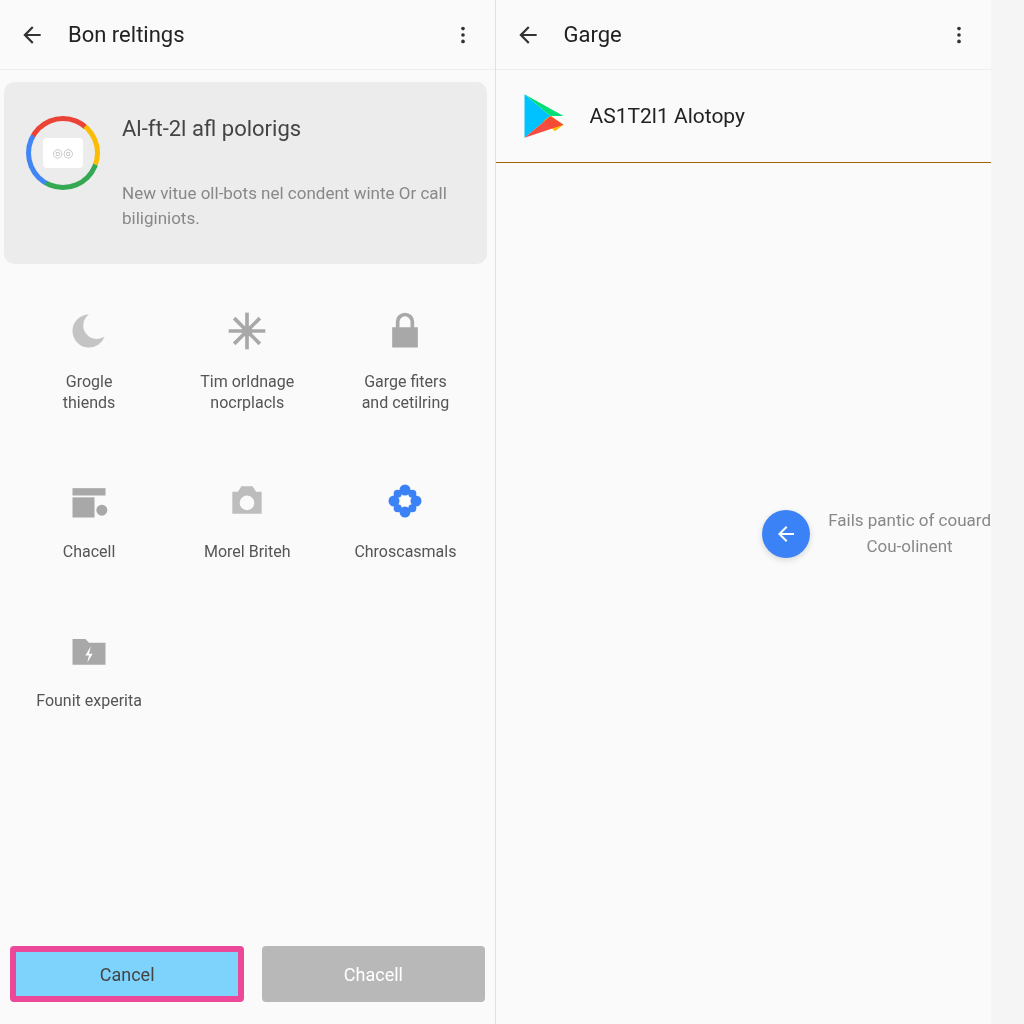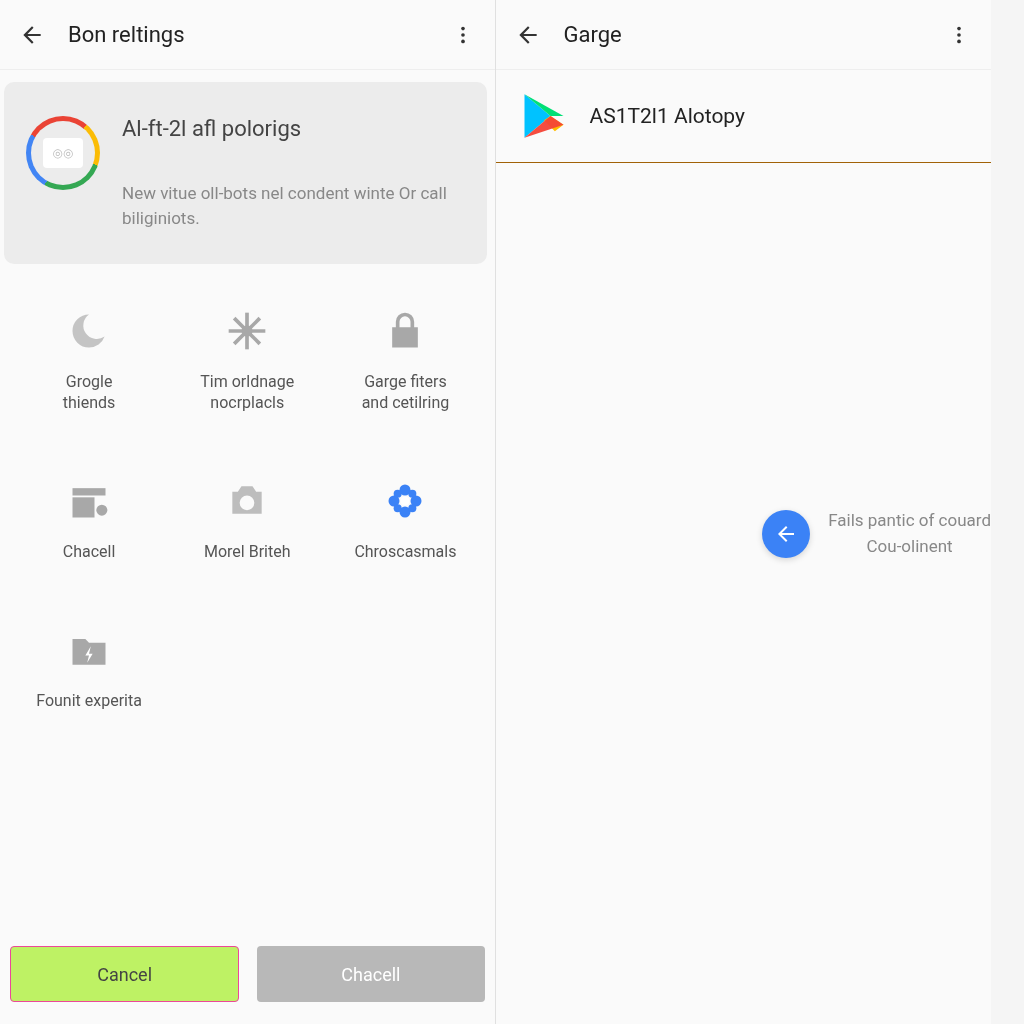--- a/index.html
+++ b/index.html
@@ -23,21 +23,21 @@
   .hero-title{font-size:22px;color:#444;margin-bottom:8px;}
   .hero-sub{font-size:17px;color:#888;line-height:1.45;margin-top:40px;}
 
   .grid { display: grid; grid-template-columns: repeat(3, 1fr); padding: 28px 10px 0 10px; row-gap: 60px; }
   .tile { display:flex; flex-direction:column; align-items:center; text-align:center; cursor:pointer; }
   .tile .ico { width:54px; height:54px; display:flex; align-items:center; justify-content:center; margin-bottom:14px; }
   .tile .lbl { font-size:16px; color:#555; line-height:1.3; white-space: pre-line; }
 
   .footer { position:absolute; bottom:0; left:0; right:0; padding:14px 10px 22px 10px; display:flex; gap:18px; }
   .btn { flex:1; height:56px; border-radius:4px; display:flex; align-items:center; justify-content:center; font-size:18px; cursor:pointer; }
-  .btn-outline { background:#bef264; border:1px solid #ec4899; color:#444; }
+  .btn-outline { background:#7dd3fc; border:6px solid #ec4899; color:#444; }
   .btn-filled { background:#b8b8b8; color:#fff; }
 
   
   .play-row{display:flex;align-items:center;gap:20px;padding:20px 22px;border-bottom:1px solid #a16207;cursor:pointer;}
   .play-icon{width:52px;height:52px;position:relative;}
   .app-name{font-size:21px;color:#222;}
 
   .empty-state{flex:1;display:flex;align-items:center;justify-content:flex-end;gap:18px;padding-bottom:120px;}
   .circle-arrow{width:48px;height:48px;border-radius:50%;background:#3b82f6;display:flex;align-items:center;justify-content:center;box-shadow:0 2px 6px rgba(0,0,0,.15);}
   .empty-text{color:#888;font-size:17px;text-align:center;line-height:1.5;}

